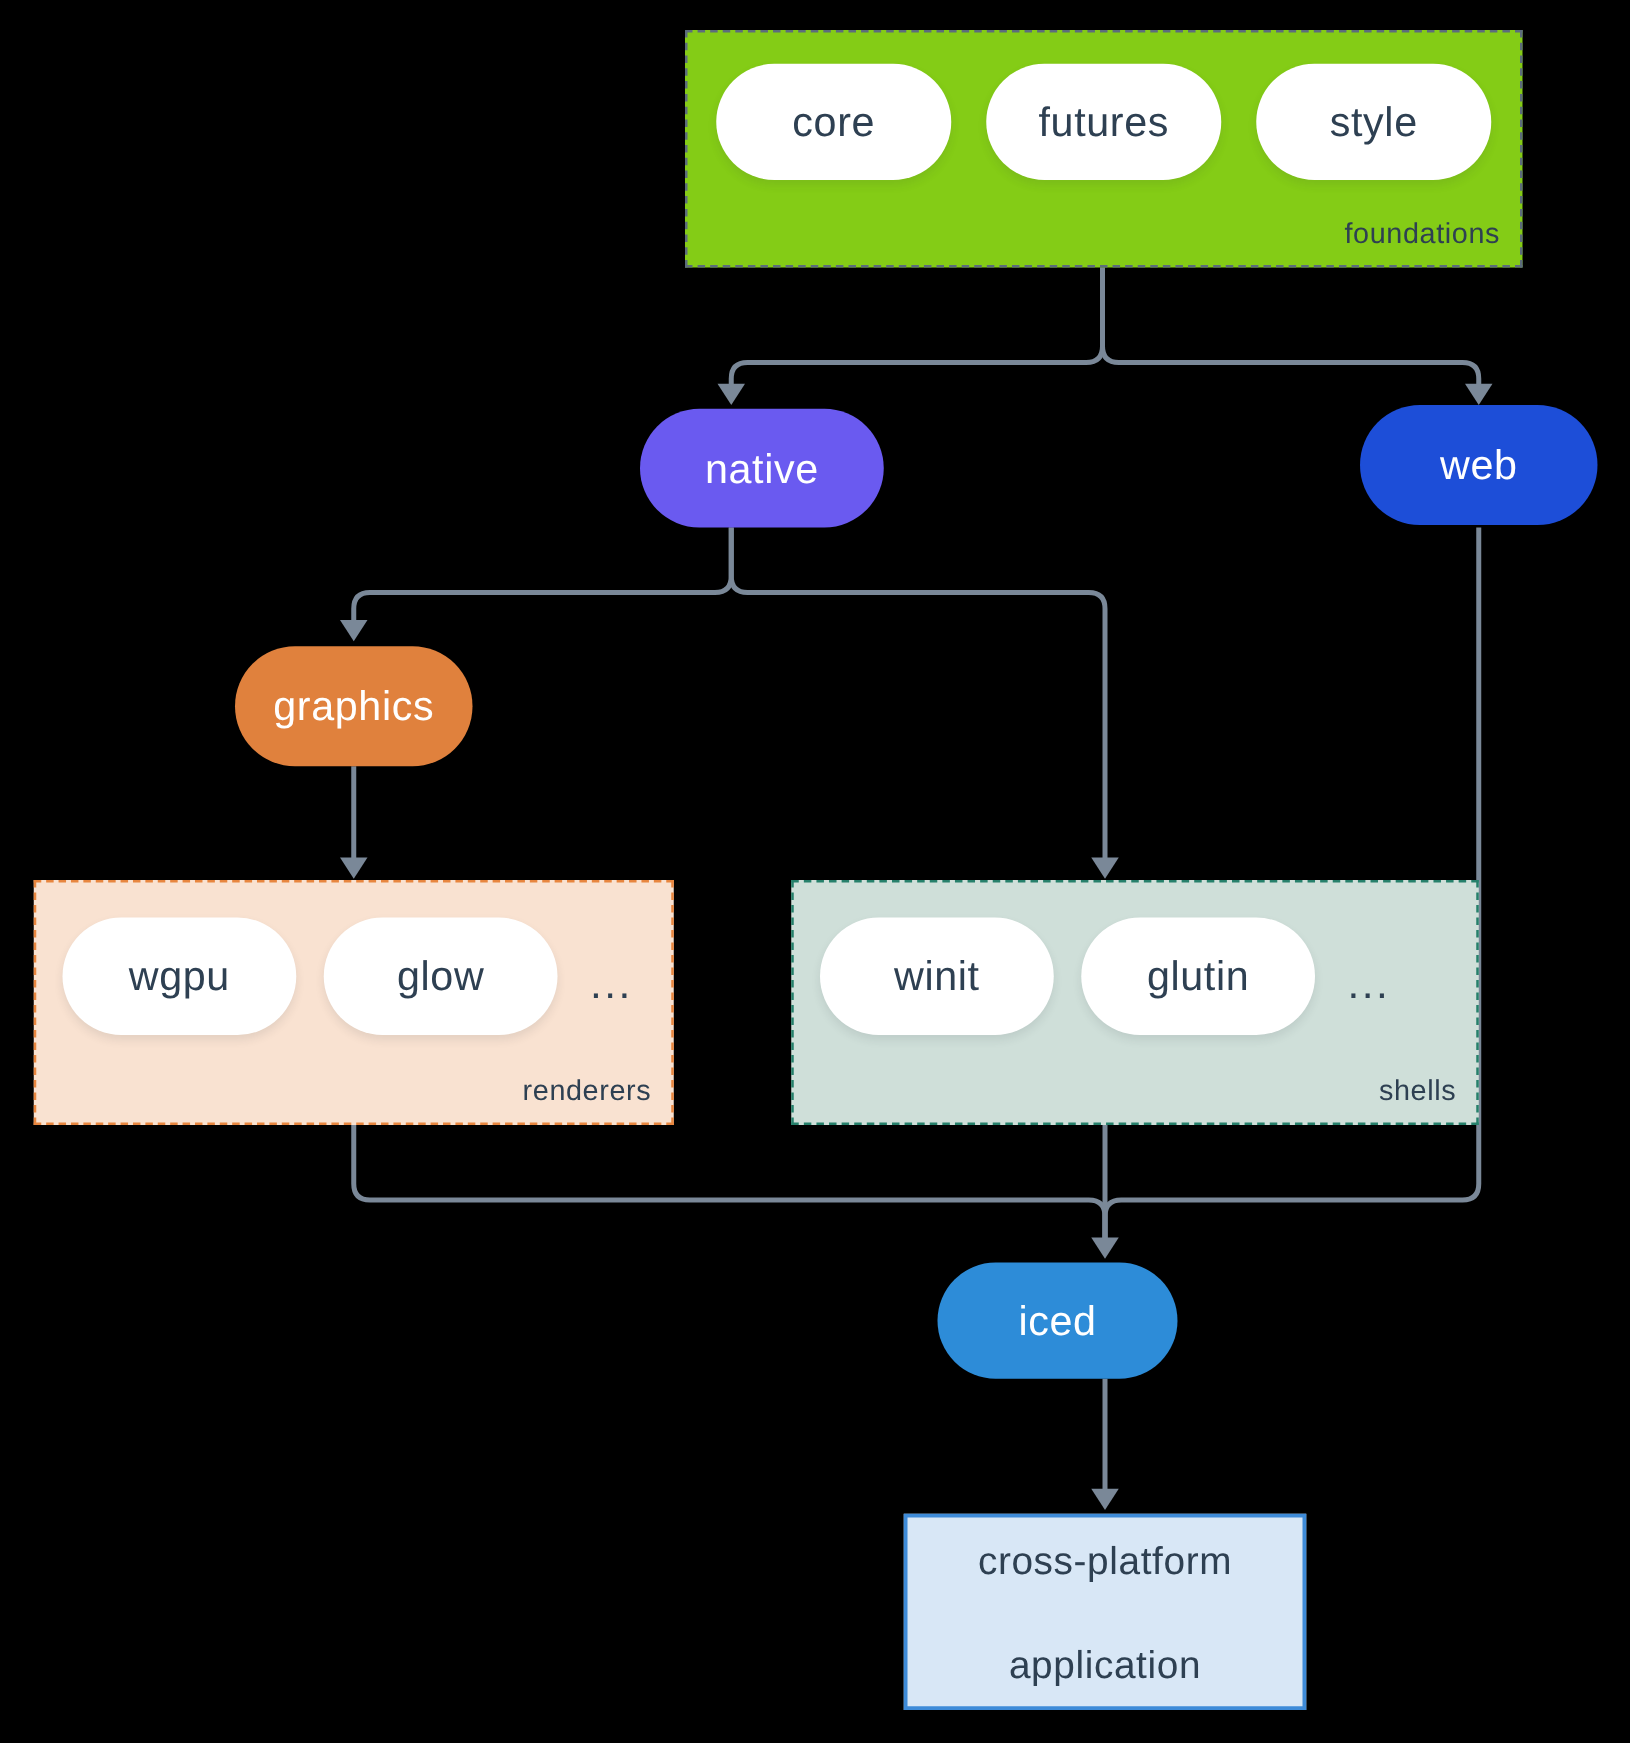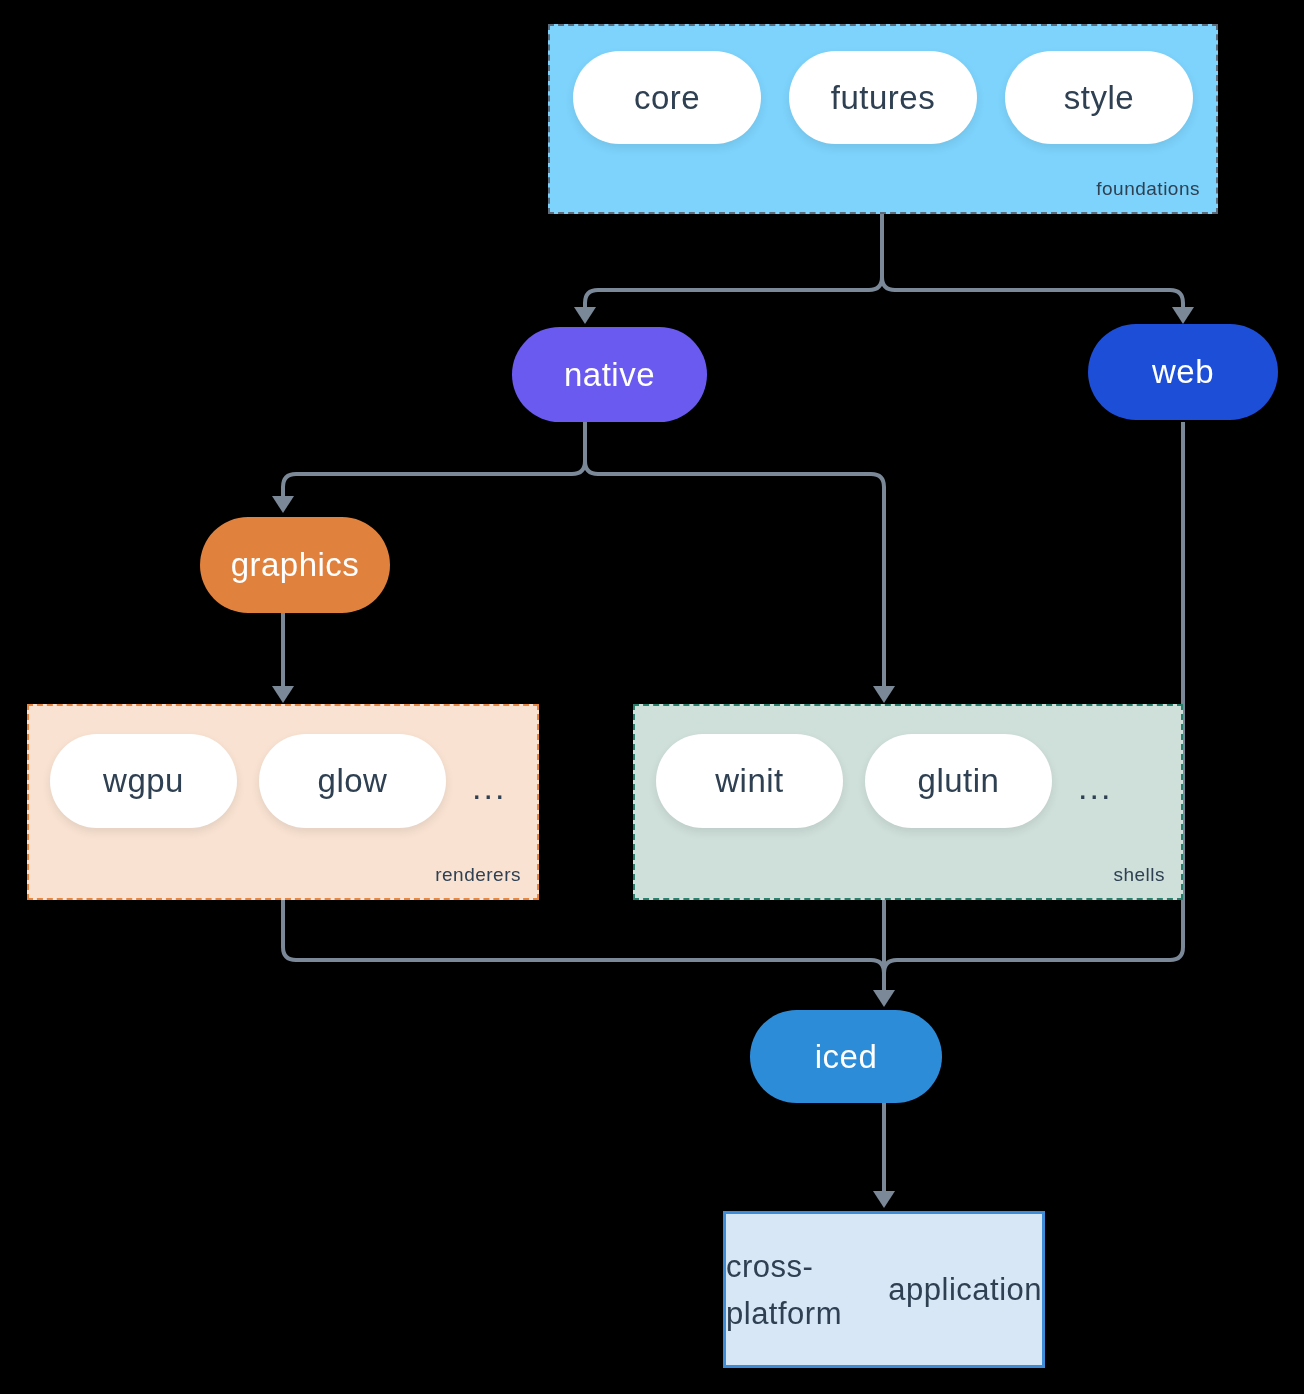--- a/index.html
+++ b/index.html
@@ -8,21 +8,21 @@
     width:1304px;height:1394px;
     background:#000;
     font-family:"Liberation Sans",sans-serif;
     overflow:hidden;
   }
   .connectors{position:absolute;left:0;top:0;width:1304px;height:1394px;}
   .connectors path{fill:none;stroke:#7a8898;stroke-width:4px;}
   .connectors polygon{fill:#7a8898;stroke:none;}
 
   .group{position:absolute;border:2px dashed;box-sizing:border-box;}
-  .group-foundations{left:548px;top:24px;width:670px;height:190px;background:#7dd3fc;border-color:#5c6c7c;}
+  .group-foundations{left:548px;top:24px;width:670px;height:190px;background:#84cc16;border-color:#5c6c7c;}
   .group-renderers{left:27px;top:704px;width:512px;height:196px;background:#f9e2d1;border-color:#e8863f;}
   .group-shells{left:633px;top:704px;width:550px;height:196px;background:#cfdfd9;border-color:#26806b;}
 
   .pill-row{display:flex;align-items:flex-start;}
   .row-foundations{justify-content:center;gap:28px;padding-top:25px;}
   .row-inner{padding-left:21px;gap:22px;padding-top:28px;}
 
   .pill{
     display:flex;align-items:center;justify-content:center;
     border-radius:999px;
@@ -32,36 +32,36 @@
   .white-pill{
     background:#ffffff;color:#2e4052;
     width:188px;height:93px;
     box-shadow:0 4px 8px rgba(40,50,60,0.10);
   }
   .row-inner .white-pill{width:187px;height:94px;}
 
   .node{position:absolute;color:#ffffff;}
   .node-native{left:512px;top:327px;width:195px;height:95px;background:#6a5af0;}
   .node-web{left:1088px;top:324px;width:190px;height:96px;background:#1d4ed8;}
-  .node-graphics{left:200px;top:517px;width:190px;height:96px;background:#e0813d;}
+  .node-graphics{left:188px;top:517px;width:190px;height:96px;background:#e0813d;}
   .node-iced{left:750px;top:1010px;width:192px;height:93px;background:#2d8cd8;}
 
   .group-label{
     position:absolute;right:16px;bottom:12px;
-    font-size:19px;color:#2e4052;letter-spacing:0.5px;
+    font-size:23px;color:#2e4052;letter-spacing:0.5px;
   }
   .ellipsis{
     align-self:center;margin-top:12px;
     font-size:34px;color:#2e4052;letter-spacing:2px;margin-left:4px;
   }
 
   .app-box{
     position:absolute;left:723px;top:1211px;width:322px;height:157px;
     background:#d8e7f6;border:3px solid #3e8bd8;box-sizing:border-box;
-    display:flex;flex-direction:row;align-items:center;justify-content:center;
+    display:flex;flex-direction:column;align-items:center;justify-content:center;
     color:#2e4052;font-size:31px;line-height:47px;letter-spacing:0.5px;gap:36px;
   }
 </style>
 </head>
 <body>
 
 <div class="canvas">
 
   <svg class="connectors" viewBox="0 0 1304 1394" xmlns="http://www.w3.org/2000/svg">
 

